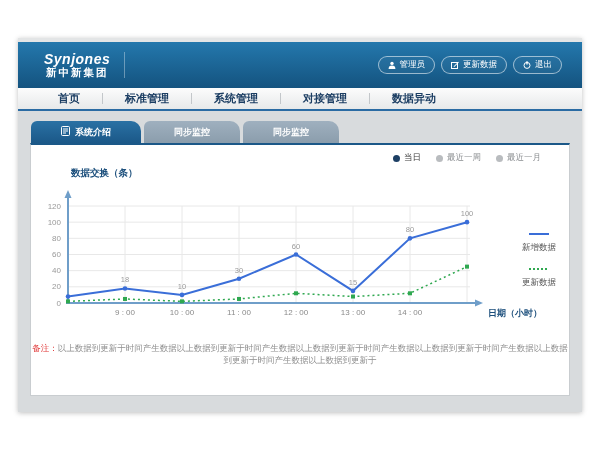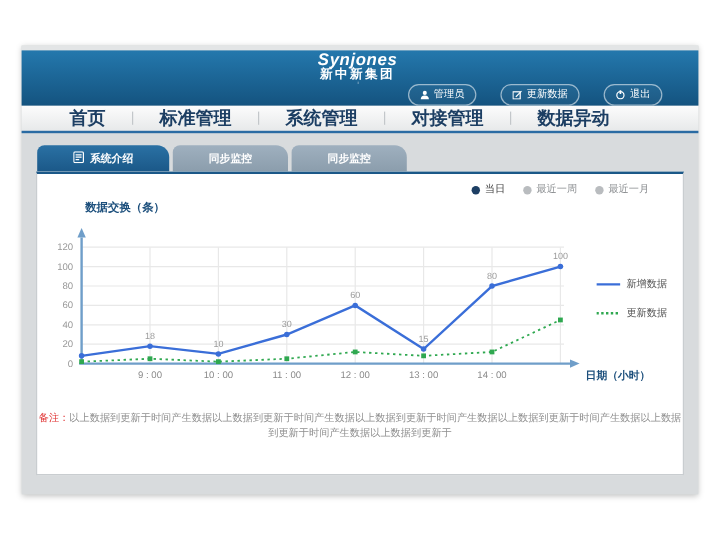--- a/index.html
+++ b/index.html
@@ -6,36 +6,36 @@
   html,body { width:600px; height:450px; background:#ffffff; overflow:hidden;
               font-family:"Liberation Sans","DejaVu Sans",sans-serif; }
 
   .window { position:absolute; left:18px; top:38px; width:564px; height:374px;
             background:#d8dbdd; box-shadow:0 1px 5px rgba(0,0,0,.25); }
 
   .top-strip { height:4px; background:#e3e5e6; }
 
   
   .header { height:46px; background:linear-gradient(#2478ad,#14537f);
-            display:flex; align-items:center; padding:0 30px 0 26px; position:relative;flex-direction:column; }
+            display:flex; align-items:center; padding:0 20px 0 26px; position:relative; }
   .logo { display:flex; flex-direction:column; align-items:center; color:#fff; line-height:1.05; }
   .logo-primary { font-size:14px; font-weight:bold; font-style:italic; letter-spacing:.5px; }
   .logo-secondary { font-size:10.5px; font-weight:bold; letter-spacing:2px; }
   .header-sep { width:1px; height:26px; background:rgba(255,255,255,.35); margin:0 14px; }
   .app-title { color:#fff; font-size:14px; letter-spacing:3px; }
-  .header-right { margin-left:auto; display:flex; gap:20px; }
+  .header-right { margin-left:auto; display:flex; gap:6px; }
   .pill { display:flex; align-items:center; gap:4px; border:1px solid rgba(255,255,255,.55);
           border-radius:9px; padding:2px 9px; color:#fff; font-size:8.5px; cursor:pointer;
           background:rgba(255,255,255,.04); }
   .pill svg { display:block; }
 
   
   .nav { height:23px; background:linear-gradient(#fcfcfc,#e7e9ea);
          border-bottom:2px solid #2a6ba3; display:flex; align-items:center; padding-left:18px; }
-  .nav-item { font-size:15px; font-weight:bold; color:#1c3e63; padding:0 22px; cursor:pointer; }
+  .nav-item { font-size:11px; font-weight:bold; color:#1c3e63; padding:0 22px; cursor:pointer; }
   .nav-divider { width:1px; height:11px; background:#c3c7ca; }
 
   
   .page-body { padding:10px 12px 0 12px; position:relative; }
 
   .tabs { display:flex; align-items:flex-end; height:22px; margin-left:1px; }
   .tab { height:22px; display:flex; align-items:center; gap:5px; padding:0 30px;
          border-radius:6px 10px 0 0; font-size:9px; font-weight:bold; color:#fff;
          margin-right:3px; cursor:pointer; }
   .tab.active { background:linear-gradient(#2b6f9e 0%,#1b5888 100%); background:linear-gradient(#2a71a4,#1b5888); }
@@ -50,21 +50,21 @@
   .filter-dot { width:7px; height:7px; border-radius:50%; }
   .filter-label { font-size:8.5px; }
 
   .chart-title { position:absolute; left:40px; top:22px; font-size:9.5px;
                  font-weight:bold; color:#1c4f7c; }
 
   .chart-svg { position:absolute; left:0; top:40px; }
 
   .chart-legend { position:absolute; right:13px; top:86px; display:flex;
                   flex-direction:column; gap:12px; }
-  .legend-item { display:flex; align-items:center; gap:5px; cursor:pointer; }
+  .legend-item { display:flex; align-items:center; gap:5px; cursor:pointer;flex-direction:column; }
   .legend-label { font-size:8.5px; color:#555; }
 
   .note { position:absolute; bottom:28px; left:0; width:100%; text-align:center;
           font-size:8.5px; color:#8f8f8f; }
   .note-prefix { color:#e03333; }
 
   text { font-family:"Liberation Sans","DejaVu Sans",sans-serif; }
 </style>
 </head>
 <body>

